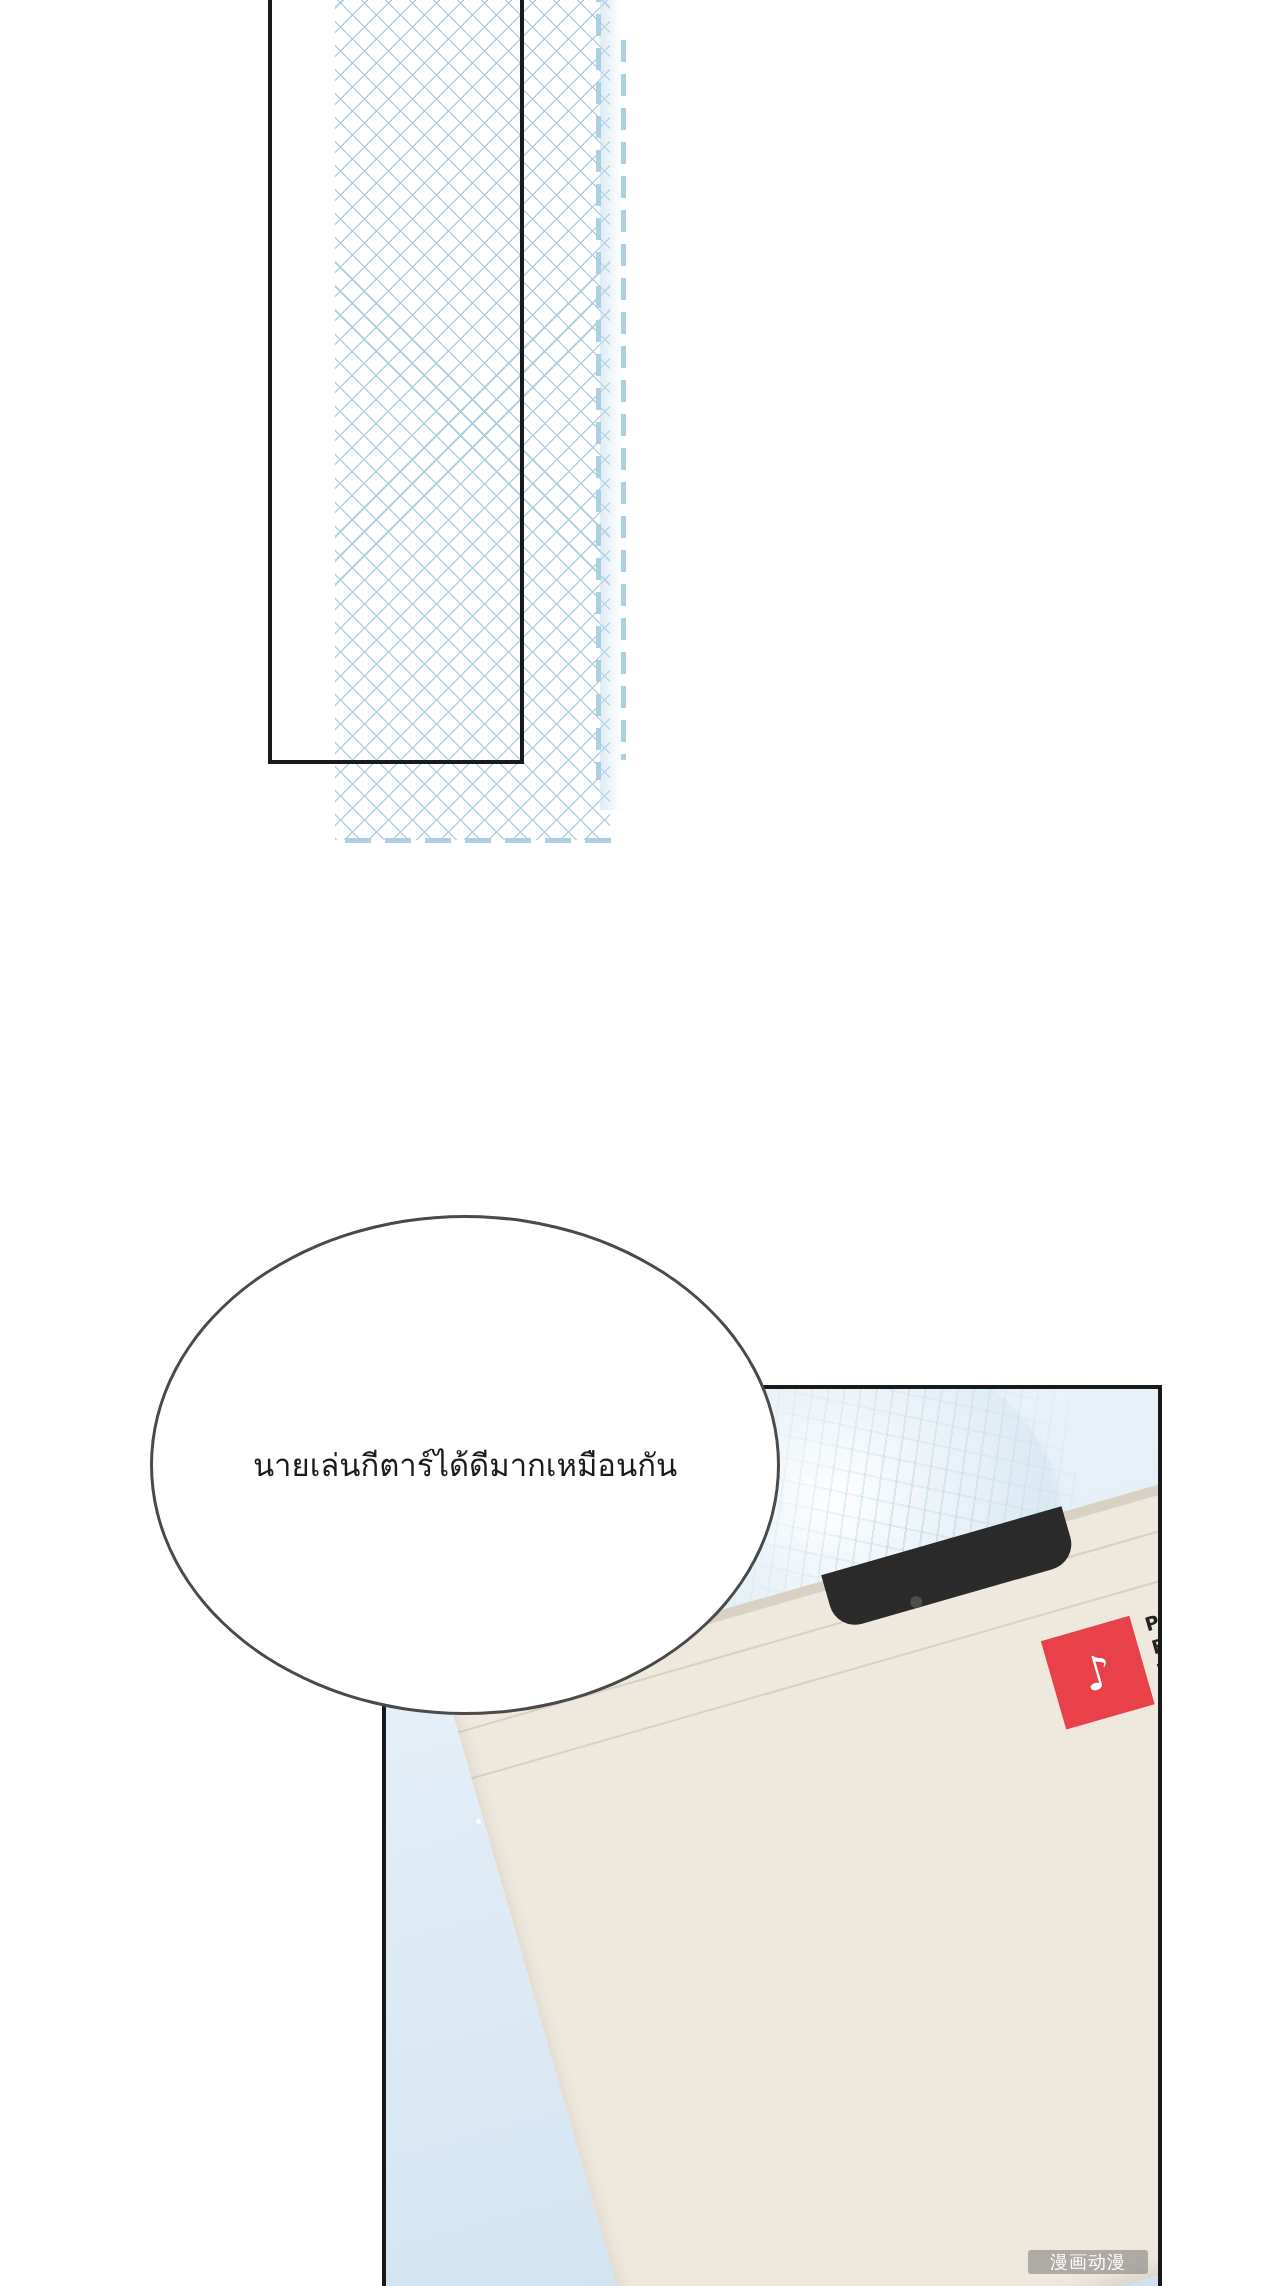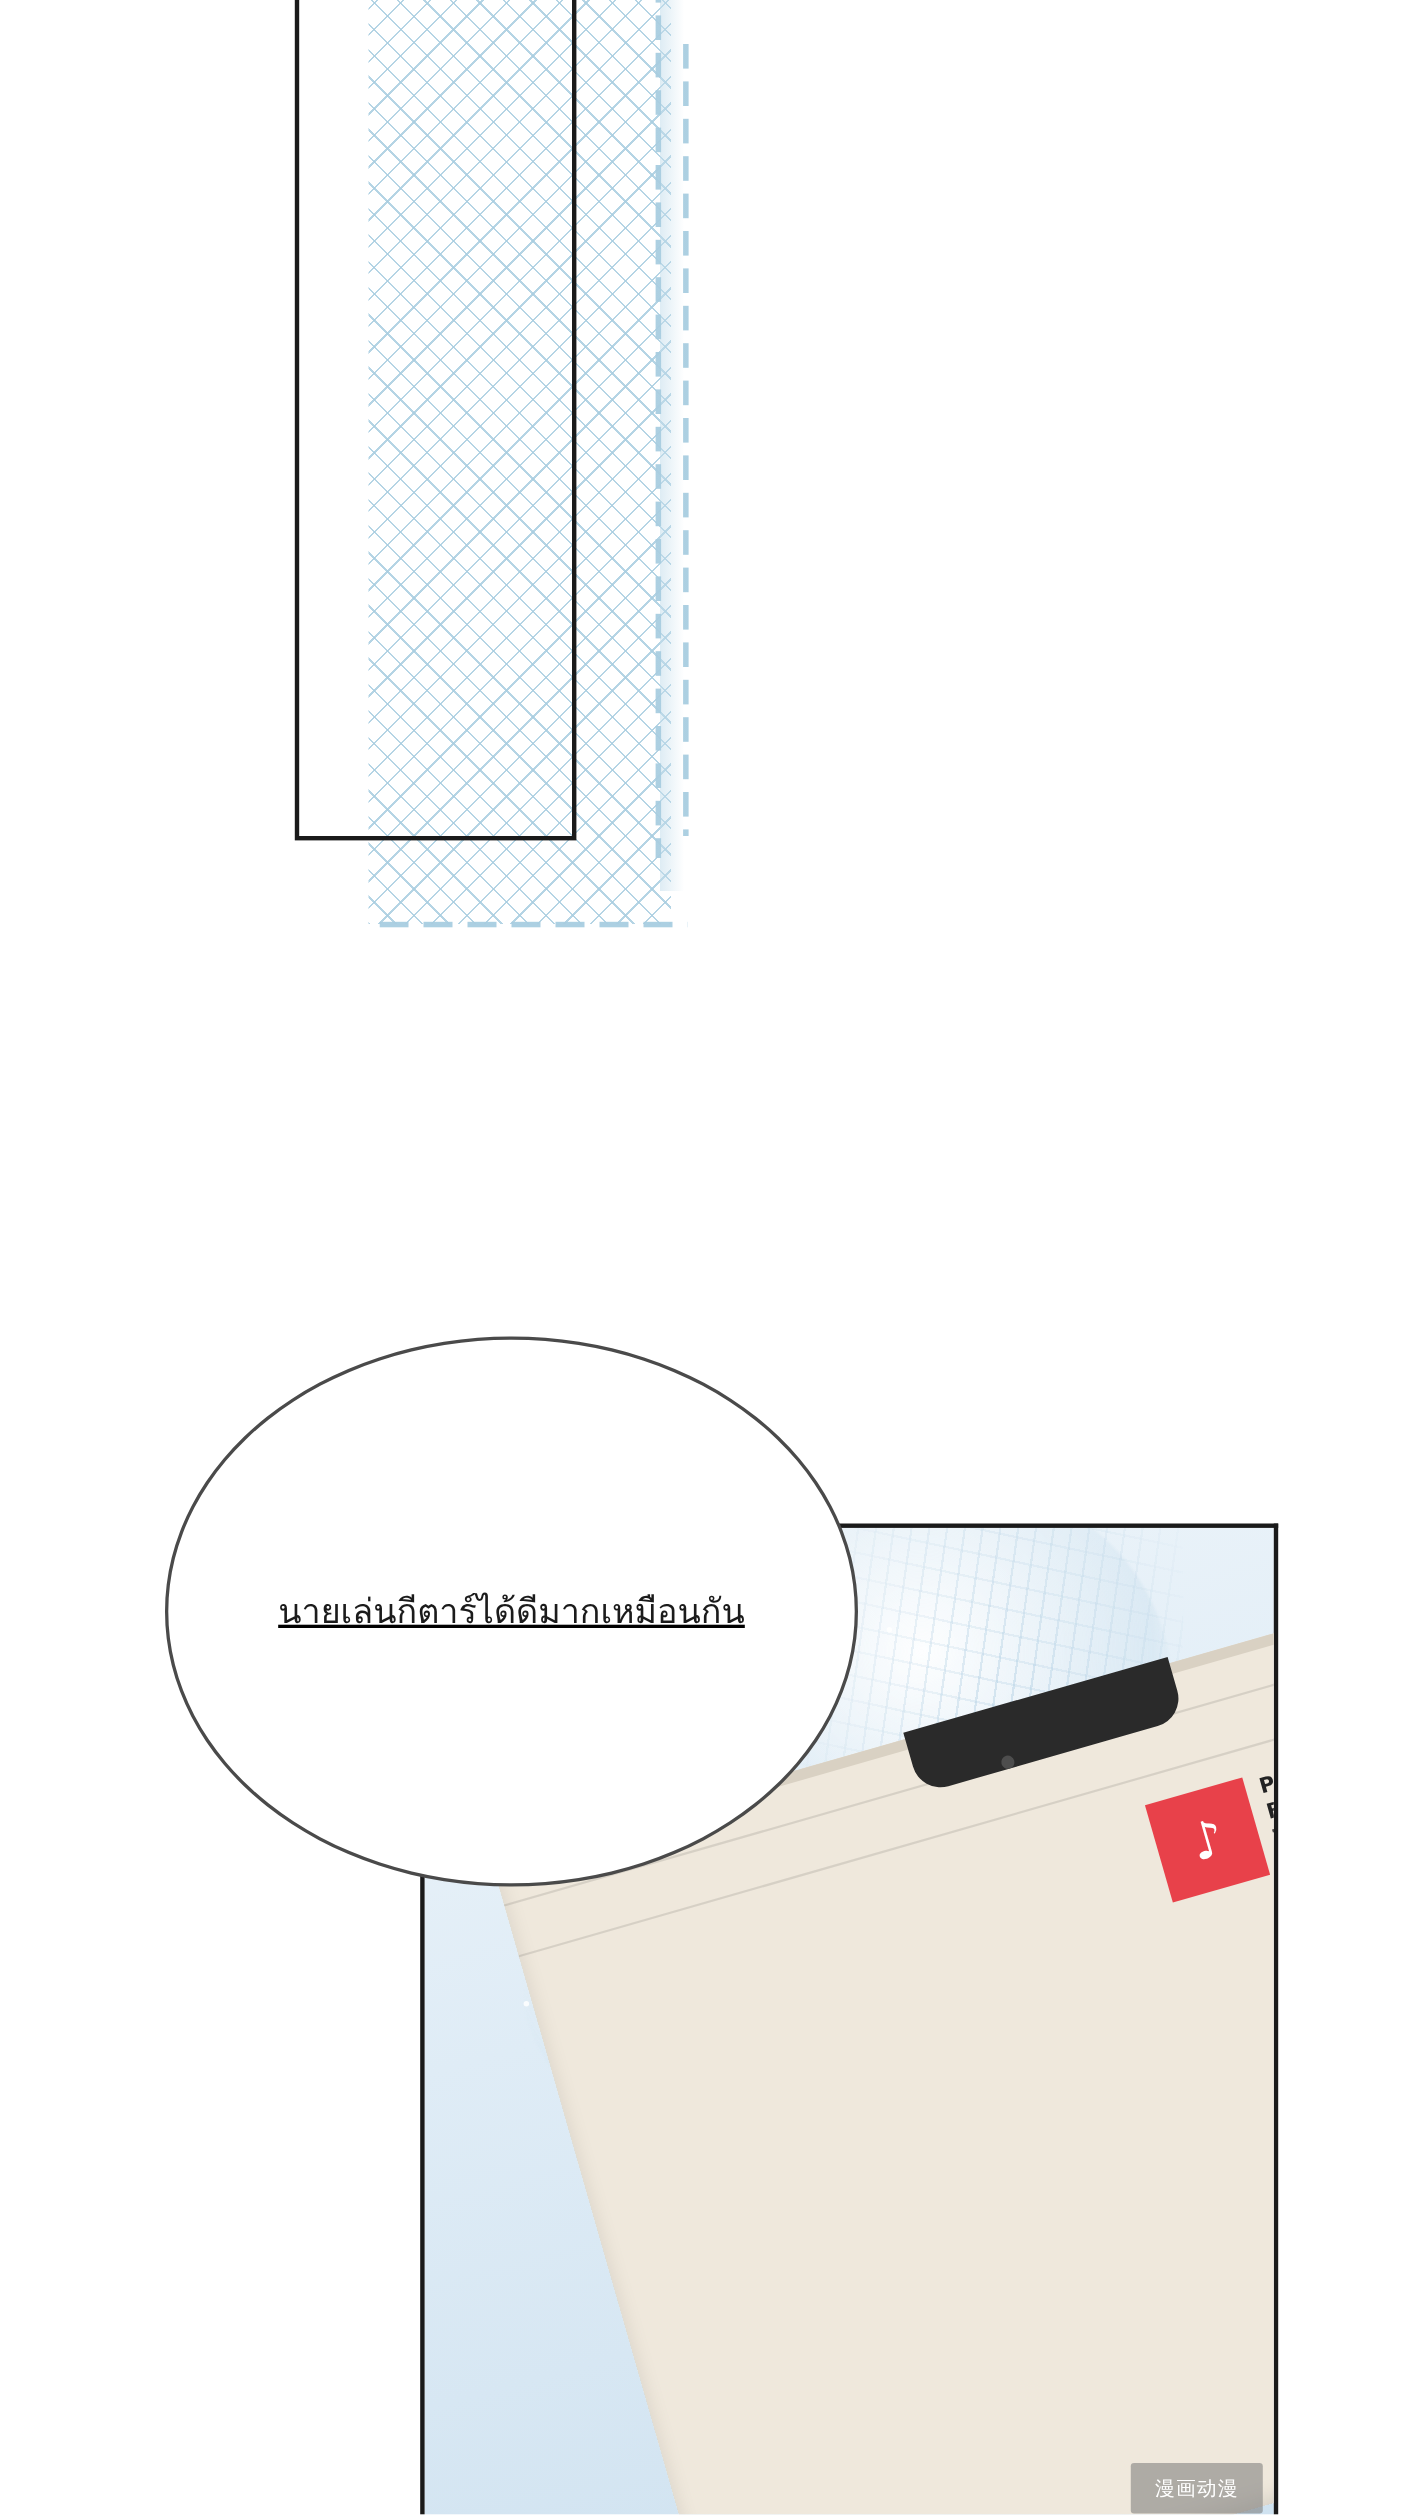--- a/index.html
+++ b/index.html
@@ -215,37 +215,36 @@
     top: 1215px;
     width: 630px;
     height: 500px;
     border-radius: 50%;
     background: #ffffff;
     border: 3px solid #4a4a4a;
     display: flex;
     align-items: center;
     justify-content: center;
     box-sizing: border-box;
-    text-decoration: underline;
   }
   .balloon-line {
     font-family: "DejaVu Sans", "Liberation Sans", sans-serif;
     font-size: 31px;
     color: #1b1b1b;
     line-height: 1.55;
     white-space: nowrap;
   }
 
   
   .watermark {
     position: absolute;
     right: 10px;
-    bottom: 1px;
+    bottom: 12px;
     width: 120px;
-    height: 46px;
+    height: 24px;
     background: rgba(120,120,120,0.55);
     border-radius: 3px;
     display: flex;
     align-items: center;
     justify-content: center;
     color: #ffffff;
     font-size: 18px;
     letter-spacing: 1px;
   }
 </style>

